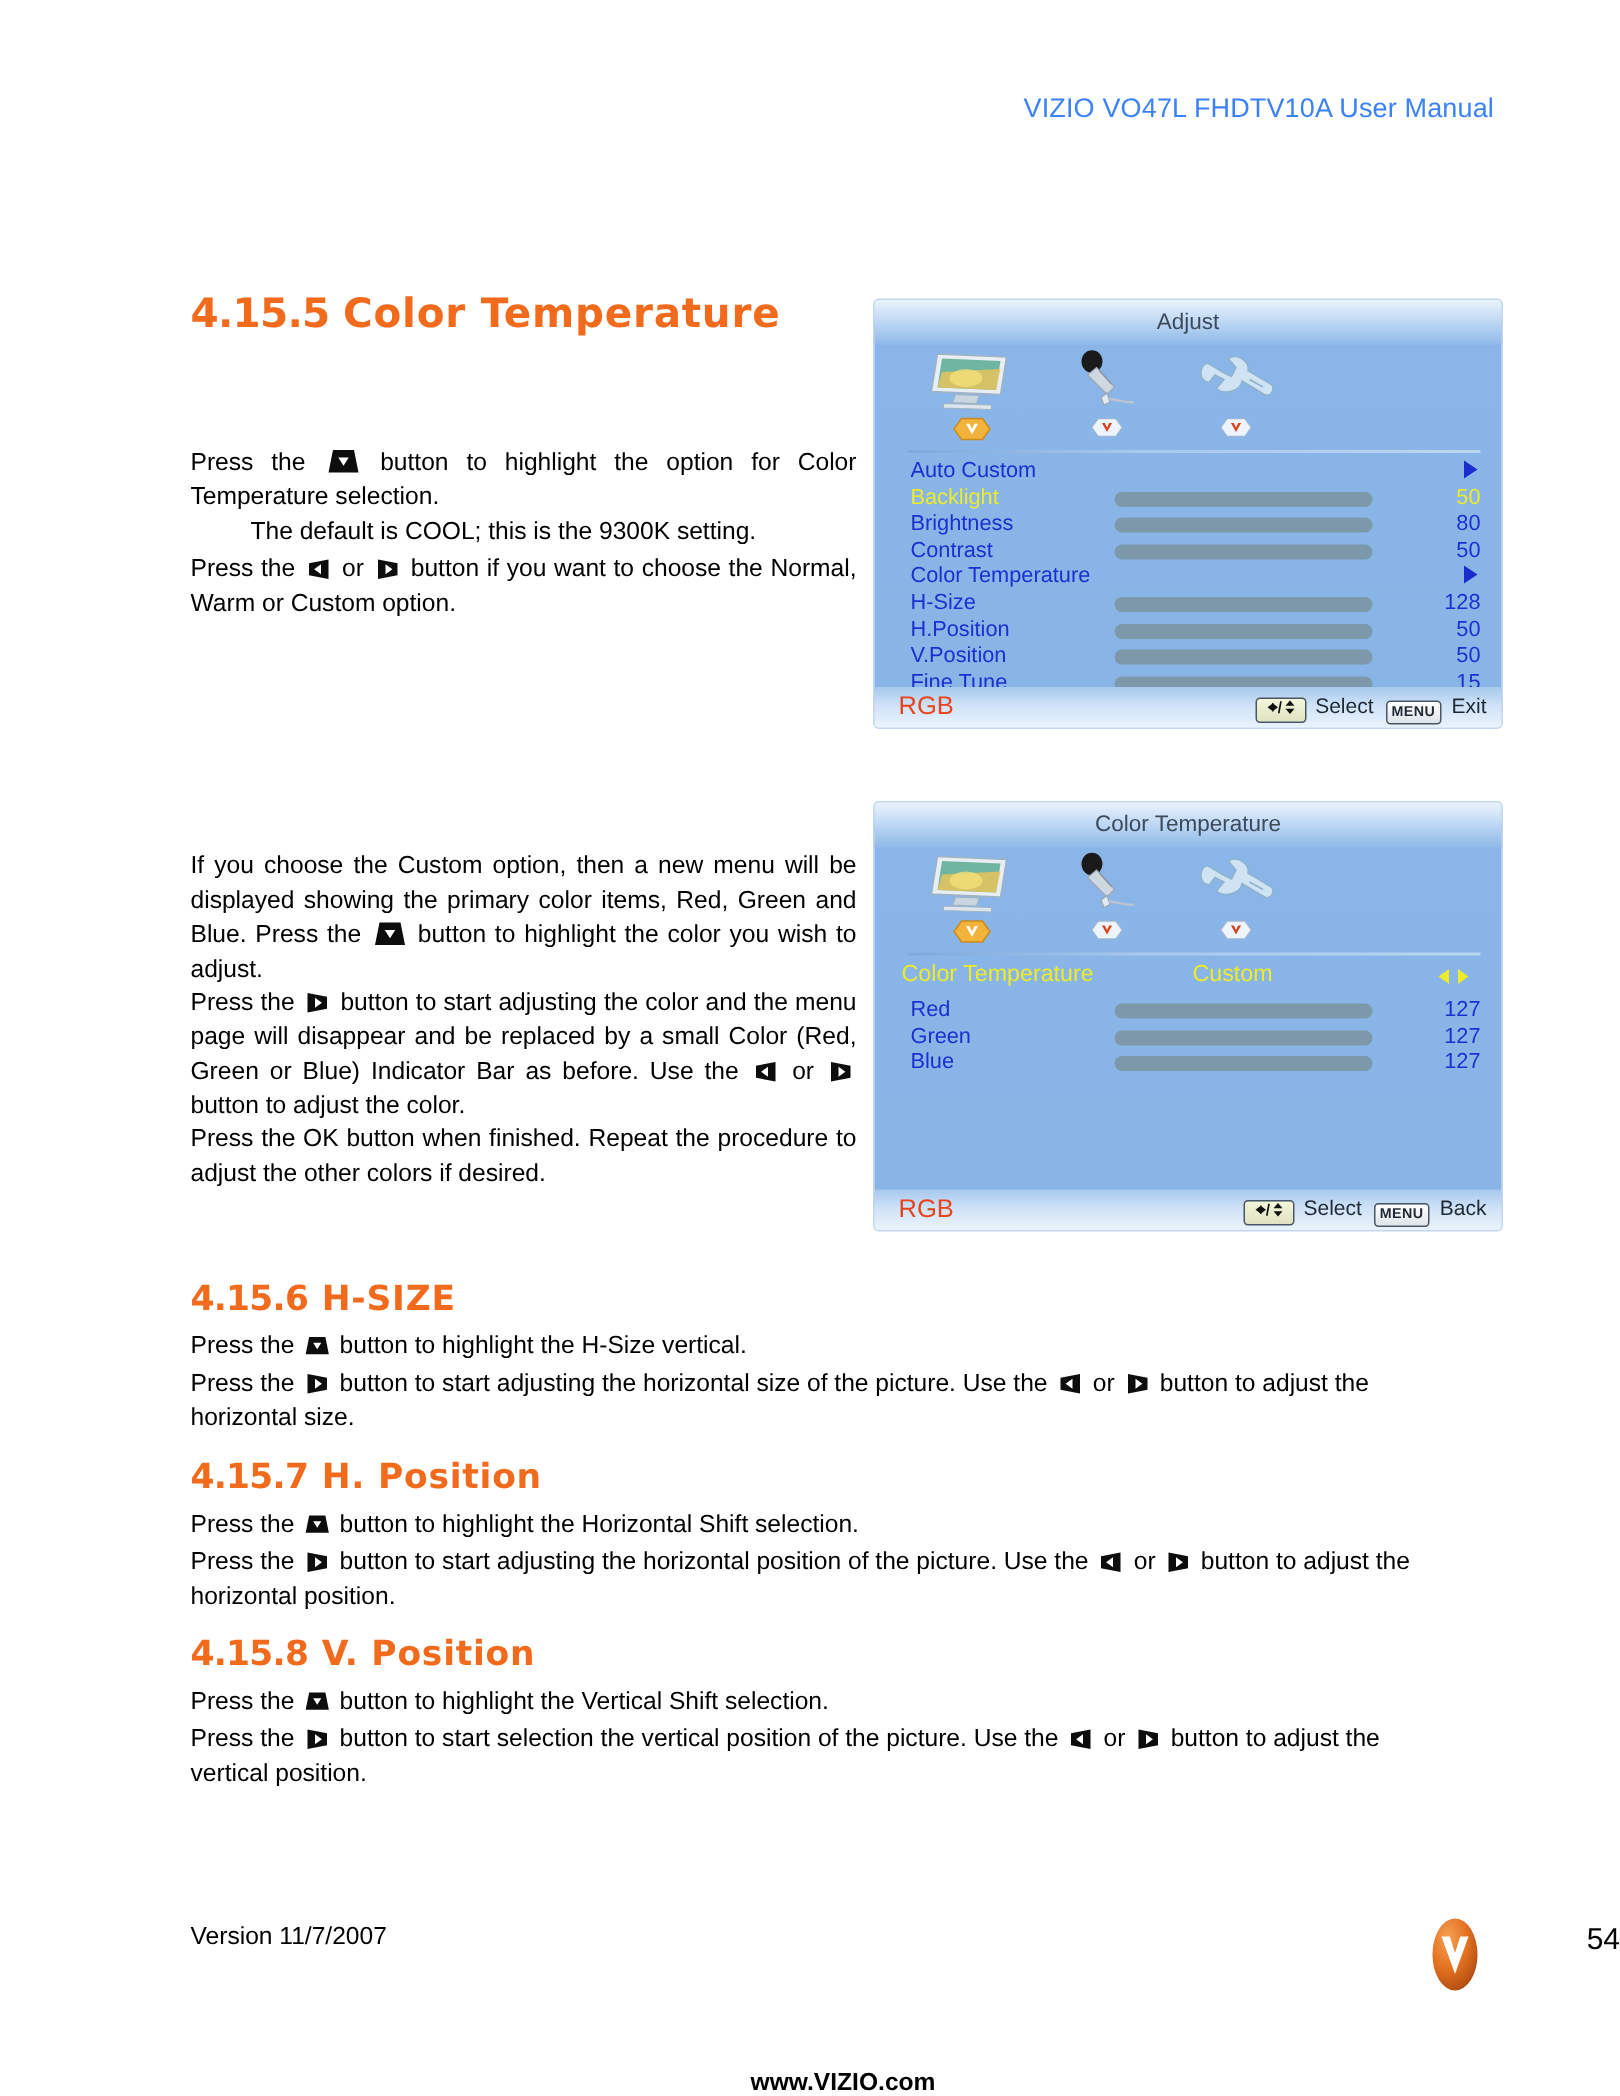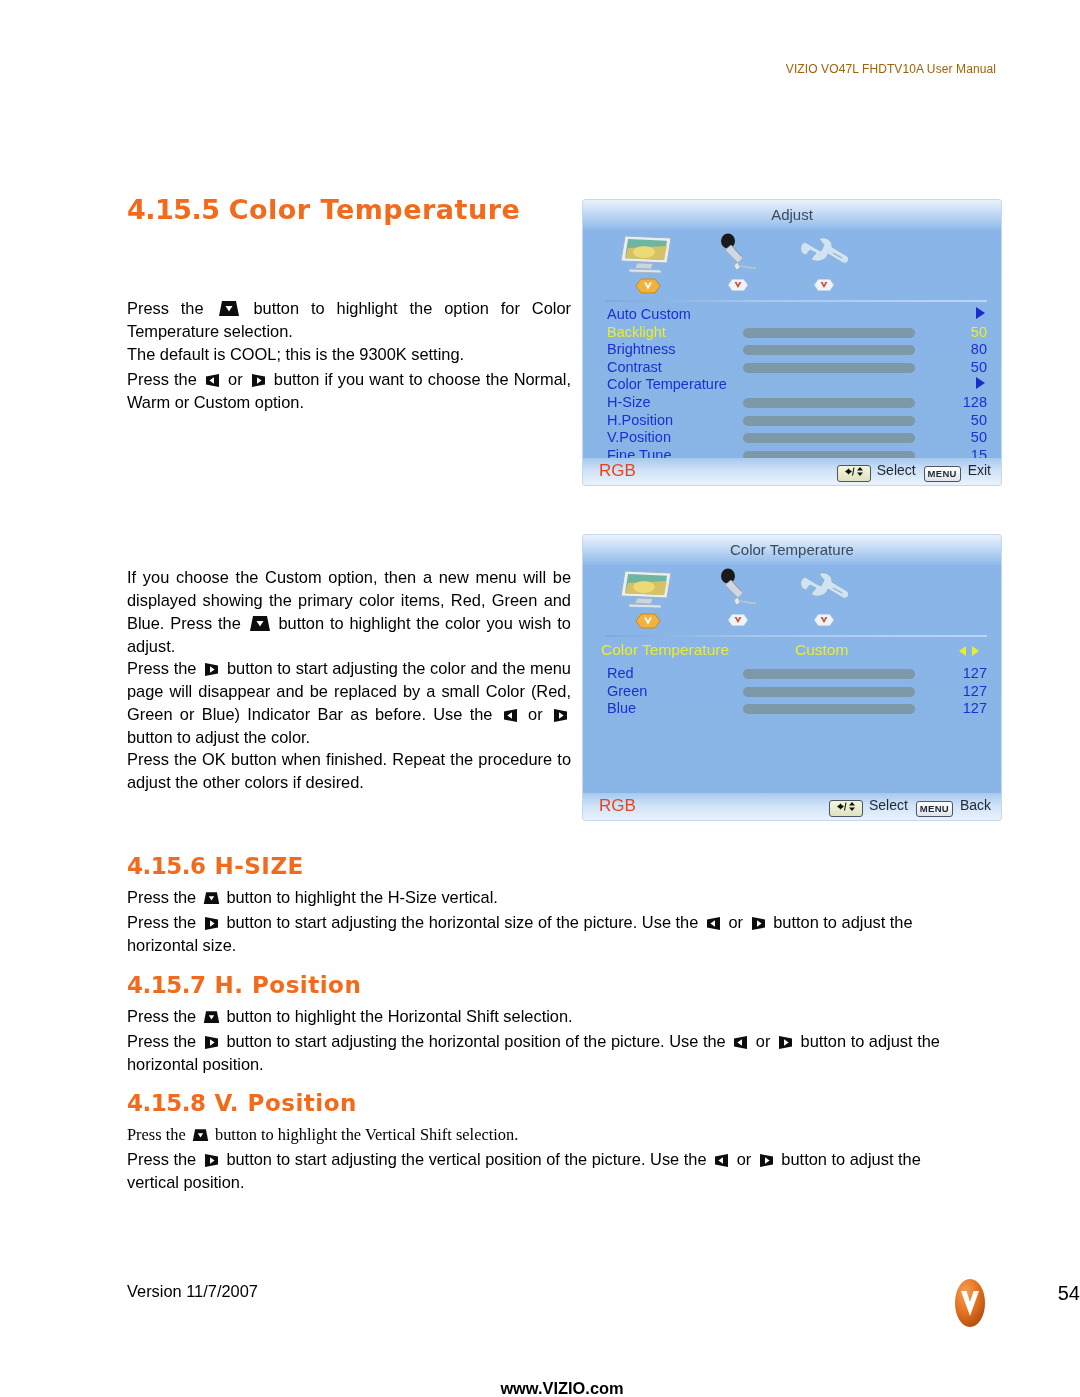--- a/index.html
+++ b/index.html
@@ -14,22 +14,22 @@
     font-family: "Liberation Sans", sans-serif;
     color: #000000;
     overflow: hidden;
   }
 
   
   .page-header {
     position: absolute;
     top: 62px;
     right: 84px;
-    font-size: 12px;
-    color: #a16207;
+    font-size: 18px;
+    color: #3b82f6;
     letter-spacing: 0.1px;
     white-space: nowrap;
   }
 
   
   .sec-head {
     position: absolute;
     color: #F26B1D;
     font-family: "DejaVu Sans", sans-serif;
     font-weight: bold;
@@ -53,34 +53,34 @@
     font-size: 16.4px;
     line-height: 23px;
     color: #000000;
     text-align: justify;
   }
   .para.nj { text-align: left; }
   .col-narrow { width: 444px; left: 127px; }
   .col-wide   { width: 828px; left: 127px; }
 
   #p-a { top: 297px; }
-  #p-b { top: 343px; }
+  #p-b { top: 343px; margin-left: 40px; }
   #p-c { top: 368px; }
 
   #p-d { top: 566px; }
   #p-e { top: 657px; }
   #p-f { top: 748px; }
 
   #p-g { top: 886px; }
   #p-h { top: 911px; }
 
   #p-i { top: 1005px; }
   #p-j { top: 1030px; }
 
-  #p-k { top: 1123px; font-family: Liberation Serif, serif; }
+  #p-k { top: 1123px; }
   #p-l { top: 1148px; }
 
   
   .key {
     display: inline-block;
     position: relative;
     vertical-align: -4px;
     width: 22px;
     height: 18px;
     margin: 0 2px;
@@ -451,21 +451,21 @@
   <span>button to highlight the Vertical Shift selection.</span>
 </div>
 <div class="para col-wide nj" id="p-l">
   <span>Press the</span>
   <span class="key sm">
     <svg viewBox="0 0 17 15">
         <path d="M2 1 L2 14 L15 11.5 L15 3.5 Z" fill="#0d0d0d"></path>
         <path d="M7 4.2 L7 10.8 L11.6 7.5 Z" fill="#ffffff"></path>
       </svg>
   </span>
-  <span>button to start adjusting the vertical position of the picture.  Use the</span>
+  <span>button to start selection the vertical position of the picture.  Use the</span>
   <span class="key sm">
     <svg viewBox="0 0 17 15">
         <path d="M15 1 L15 14 L2 11.5 L2 3.5 Z" fill="#0d0d0d"></path>
         <path d="M10 4.2 L10 10.8 L5.4 7.5 Z" fill="#ffffff"></path>
       </svg>
   </span>
   <span>or</span>
   <span class="key sm">
     <svg viewBox="0 0 17 15">
         <path d="M2 1 L2 14 L15 11.5 L15 3.5 Z" fill="#0d0d0d"></path>

